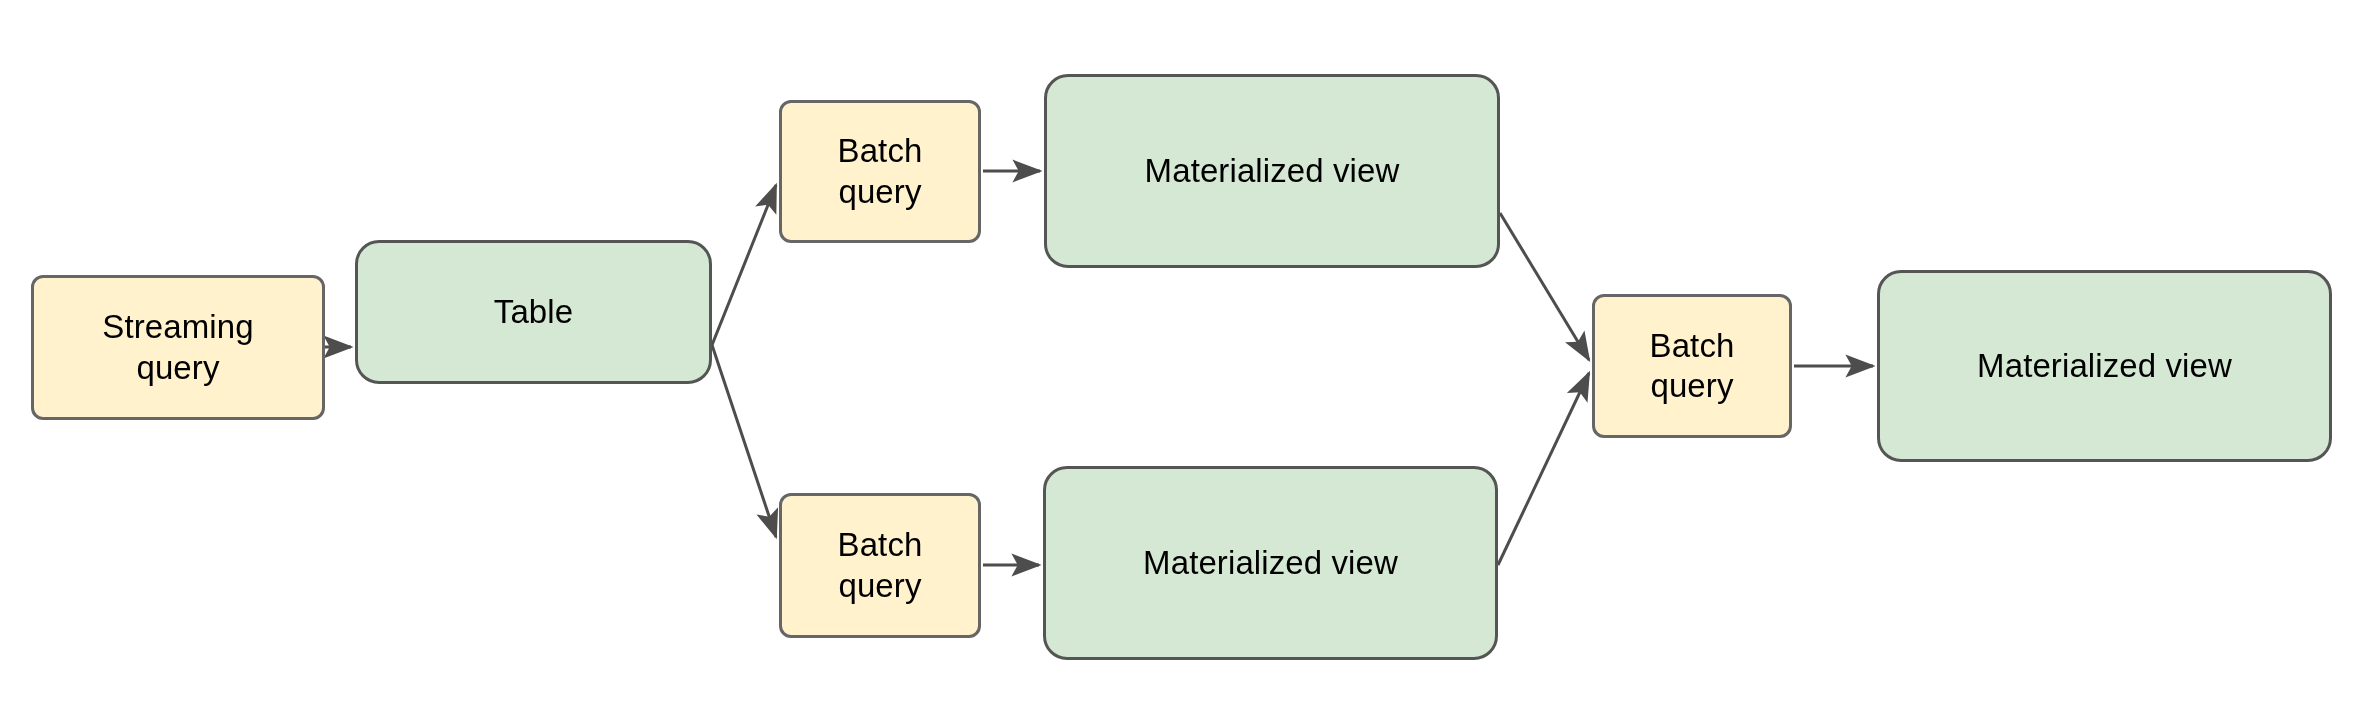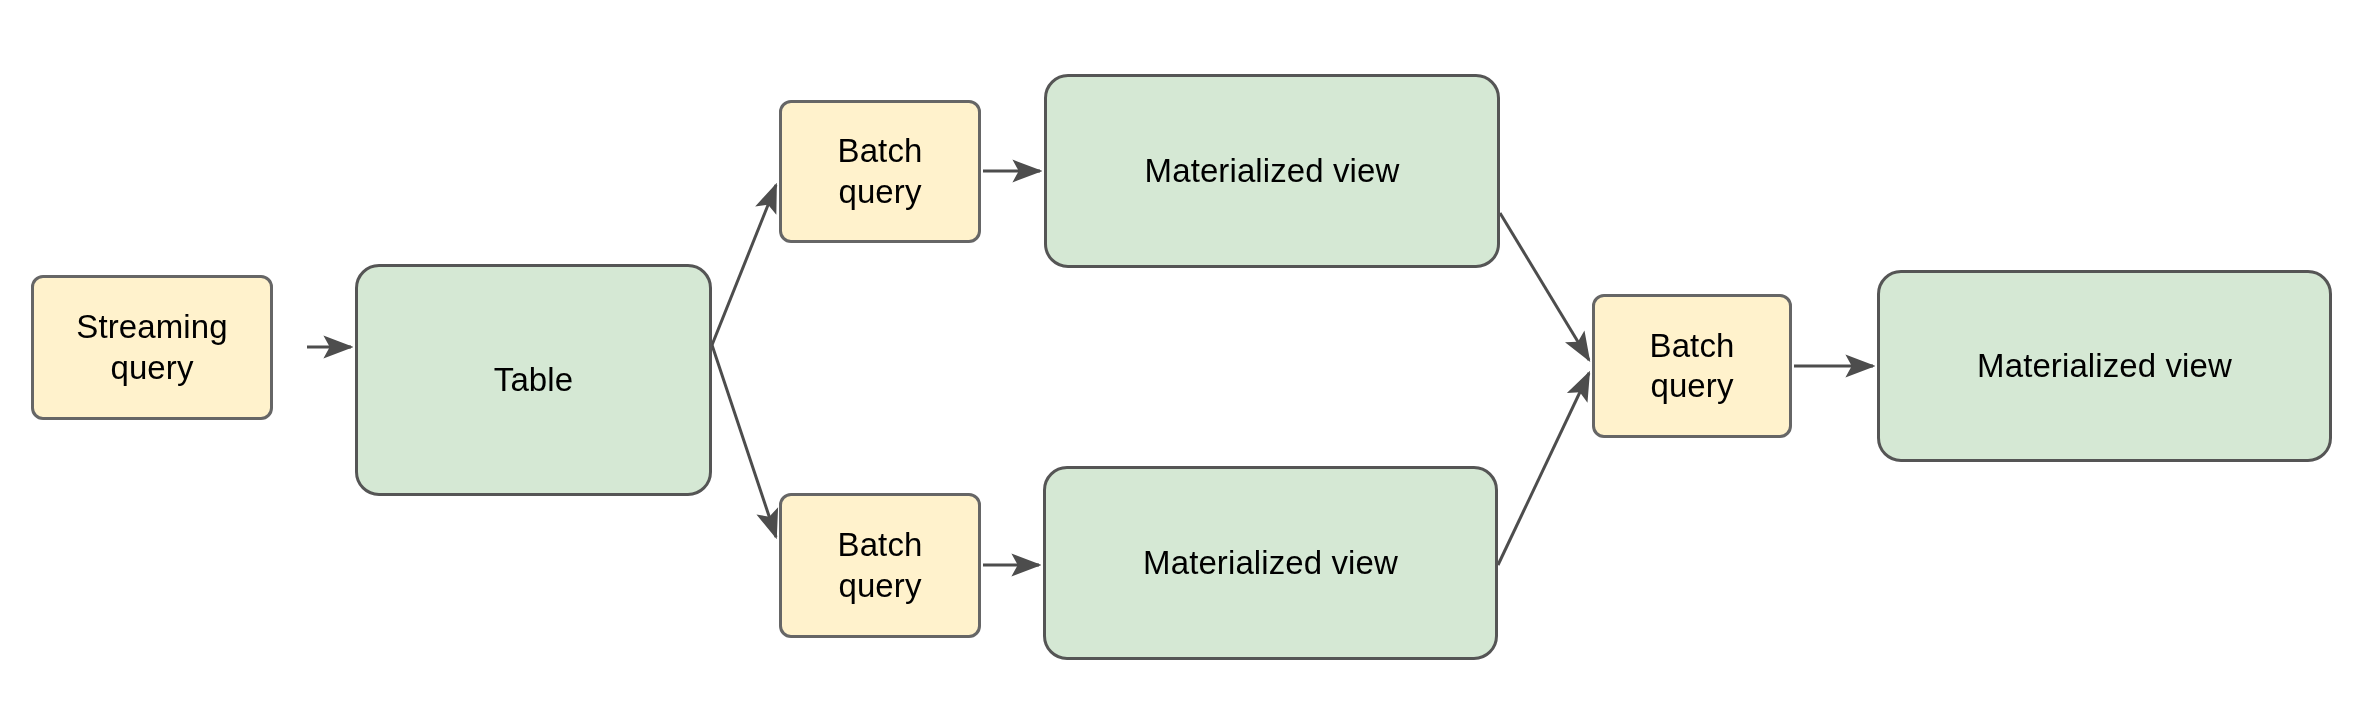--- a/index.html
+++ b/index.html
@@ -75,26 +75,26 @@
         <line x1="712" y1="345" x2="776" y2="185" marker-end="url(#arrowhead)"></line>
         <line x1="712" y1="345" x2="776" y2="537" marker-end="url(#arrowhead)"></line>
         <line x1="983" y1="171" x2="1040" y2="171" marker-end="url(#arrowhead)"></line>
         <line x1="983" y1="565" x2="1039" y2="565" marker-end="url(#arrowhead)"></line>
         <line x1="1500" y1="213" x2="1589" y2="360" marker-end="url(#arrowhead)"></line>
         <line x1="1498" y1="565" x2="1589" y2="373" marker-end="url(#arrowhead)"></line>
         <line x1="1794" y1="366" x2="1873" y2="366" marker-end="url(#arrowhead)"></line>
       </g>
   </svg>
 
-  <div class="node node-process" style="left:31px; top:275px; width:242px; height:145px;align-items:center;">
+  <div class="node node-process" style="left:31px; top:275px; width:294px; height:145px;align-items:center;">
     <span class="node-label">Streaming
 query</span>
   </div>
 
-  <div class="node node-store" style="left:355px; top:264px; width:357px; height:232px;">
+  <div class="node node-store" style="left:355px; top:240px; width:357px; height:144px;">
     <span class="node-label">Table</span>
   </div>
 
   <div class="node node-process" style="left:779px; top:100px; width:202px; height:143px;">
     <span class="node-label">Batch
 query</span>
   </div>
 
   <div class="node node-store" style="left:1044px; top:74px; width:456px; height:194px;">
     <span class="node-label">Materialized view</span>

